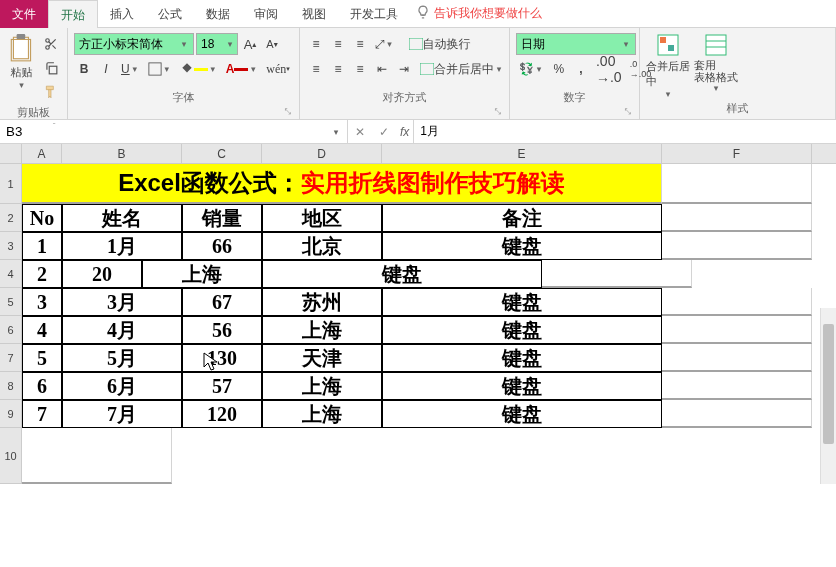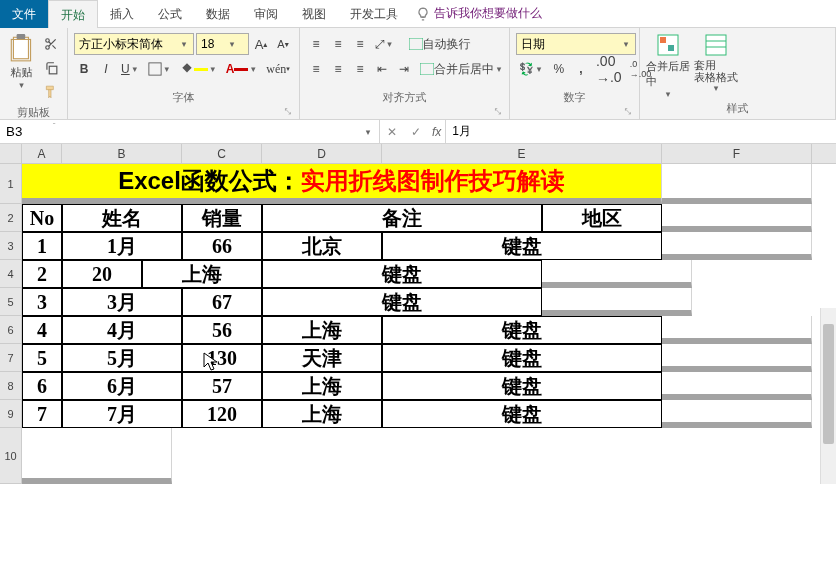--- a/index.html
+++ b/index.html
@@ -1,56 +1,56 @@
 <!DOCTYPE html>
 <html><head>
 <meta charset="utf-8">
 <style>
 * { box-sizing: border-box; margin: 0; padding: 0; font-family: "Microsoft YaHei", "SimSun", Arial, sans-serif; }
 body { background: #fff; width: 836px; height: 567px; overflow: hidden; font-size: 12px; }
 
 
 .tabs { display: flex; align-items: center; background: #fff; height: 28px; border-bottom: 1px solid #d4d4d4; }
 .tab { padding: 0 12px; height: 28px; line-height: 28px; color: #444; cursor: pointer; }
-.tab.file { background: #0369a1; color: #fff; }
+.tab.file { background: #be185d; color: #fff; }
 .tab.active { background: #f3f3f3; color: #217346; border-top: 1px solid #d4d4d4; border-left: 1px solid #d4d4d4; border-right: 1px solid #d4d4d4; }
-.tellme { display: flex; align-items: center; color: #701a75; margin-left: 6px; }
+.tellme { display: flex; color: #ef4444; margin-left: 6px; }
 .tellme svg { margin-right: 4px; }
 
 
 .ribbon { display: flex; background: #f3f3f3; height: 92px; border-bottom: 1px solid #d4d4d4; }
 .group { border-right: 1px solid #d4d4d4; padding: 2px 6px; display: flex; flex-direction: column; justify-content: space-between; }
 .group-label { text-align: center; color: #666; font-size: 11px; padding: 2px 0; }
 .group-content { flex: 1; display: flex; align-items: flex-start; gap: 4px; padding-top: 3px; }
 .btn-lg { display: flex; flex-direction: column; align-items: center; justify-content: center; width: 44px; font-size: 11px; color: #444; cursor: pointer; }
 .btn-lg svg { margin-bottom: 2px; }
 .col { display: flex; flex-direction: column; gap: 2px; }
 .row { display: flex; align-items: center; gap: 2px; }
 .ctl { display: inline-flex; align-items: center; justify-content: center; min-width: 20px; height: 22px; border: 1px solid transparent; cursor: pointer; color: #444; padding: 0 2px; }
-.sel { border: 1px solid #ababab; background: #fef9c3; height: 22px; display: flex; align-items: center; padding: 3px 4px; }
+.sel { border: 1px solid #ababab; background: #86efac; height: 22px; display: flex; align-items: center; padding: 3px 4px; }
 .sel input { border: none; outline: none; font-size: 12px; background: transparent; }
 .dd { width: 10px; font-size: 9px; color: #666; text-align: center; }
 .corner { font-size: 8px; color: #888; text-align: right; padding-right: 2px; }
 
 
 .fbar { display: flex; align-items: center; height: 24px; border-bottom: 1px solid #d4d4d4; background: #fff; }
-.namebox { width: 380px; border-right: 1px solid #d4d4d4; padding: 0 6px; display: flex; align-items: center; height: 100%; }
+.namebox { width: 348px; border-right: 1px solid #d4d4d4; padding: 0 6px; display: flex; align-items: center; height: 100%; }
 .namebox input { border: none; outline: none; width: 60px; }
 .fx-btn { width: 24px; text-align: center; color: #888; cursor: pointer; }
 .fx-lbl { font-style: italic; color: #666; padding: 0 4px; border-right: 1px solid #d4d4d4; height: 100%; display: flex; align-items: center; }
 .fbar input.formula { flex: 1; border: none; outline: none; padding: 0 6px; font-size: 12px; }
 
 
 .sheet { position: relative; }
 .hdr-row { display: flex; background: #e6e6e6; border-bottom: 1px solid #ccc; height: 20px; }
 .sel-all { width: 22px; border-right: 1px solid #ccc; background: #e6e6e6; }
 .col-h { border-right: 1px solid #ccc; text-align: center; line-height: 20px; color: #444; }
 .grid-row { display: flex; }
 .row-h { width: 22px; min-width: 22px; background: #e6e6e6; border-right: 1px solid #ccc; border-bottom: 1px solid #ccc; text-align: center; color: #444; display: flex; align-items: center; justify-content: center; font-size: 11px; }
-.cell { border-right: 1px solid #d4d4d4; border-bottom: 6px solid #a3a3a3; display: flex; align-items: center; justify-content: center; overflow: hidden; }
+.cell { border-right: 1px solid #d4d4d4; border-bottom: 2px solid #a3a3a3; display: flex; align-items: center; justify-content: center; overflow: hidden; }
 
 .wA { width: 40px; } .wB { width: 120px; } .wC { width: 80px; } .wD { width: 120px; } .wE { width: 280px; } .wF { width: 150px; }
 
 .title-cell { background: yellow; font-family: "SimSun", serif; font-weight: bold; font-size: 24px; justify-content: center; height: 40px; }
 .title-cell .p1 { color: #000; }
 .title-cell .p2 { color: red; }
 .hdr-cell { font-weight: bold; font-family: "SimSun", serif; font-size: 20px; border: 1px solid #000; height: 28px; }
 .data-cell { font-family: "SimSun", serif; font-weight: bold; font-size: 20px; border: 1px solid #000; height: 28px; }
 .footer-cell { background: yellow; font-family: "SimSun", serif; font-weight: bold; font-size: 22px; height: 56px; }
 .footer-cell .p1 { color: #000; } .footer-cell .p2 { color: red; }
@@ -120,21 +120,21 @@
       </div>
   </div>
 
   <div class="group" style="width:232px">
     <div class="group-content" style="flex-direction:column;gap:3px">
       <div class="row">
         <div class="sel" style="width:120px">
             <input style="width: 100px;" value="方正小标宋简体">
             <span class="dd">▾</span>
           </div>
-        <div class="sel" style="width:53px">
+        <div class="sel" style="width:42px">
             <input style="width: 26px;" value="18">
             <span class="dd">▾</span>
           </div>
         <span class="ctl" style="font-size:13px">A<sup style="font-size:8px">▴</sup></span>
         <span class="ctl" style="font-size:11px">A<sup style="font-size:8px">▾</sup></span>
       </div>
       <div class="row">
         <span class="ctl">
             <b>B</b>
           </span>
@@ -284,22 +284,22 @@
         <span class="p2">实用折线图制作技巧解读</span>
     </div>
     <div class="cell wF" style="height:40px"></div>
   </div>
 
   <div class="grid-row">
     <div class="row-h" style="height:28px">2</div>
     <div class="cell hdr-cell wA">No</div>
     <div class="cell hdr-cell wB">姓名</div>
     <div class="cell hdr-cell wC">销量</div>
+    <div class="cell hdr-cell wD">地区</div>
     <div class="cell hdr-cell wE">备注</div>
-    <div class="cell hdr-cell wD">地区</div>
     <div class="cell wF" style="height:28px"></div>
   </div>
 
   <div id="data-rows">
       <div class="grid-row">
         <div class="row-h" style="height:28px">3</div>
         <div class="cell data-cell wA">1</div>
         <div class="cell data-cell wB">1月</div>
         <div class="cell data-cell wC">66</div>
         <div class="cell data-cell wD">北京</div>
@@ -312,20 +312,21 @@
         <div class="cell data-cell wC">20</div>
         <div class="cell data-cell wD">上海</div>
         <div class="cell data-cell wE">键盘</div>
         <div class="cell wF" style="height:28px"></div>
       </div>
       <div class="grid-row">
         <div class="row-h" style="height:28px">5</div>
         <div class="cell data-cell wA">3</div>
         <div class="cell data-cell wB">3月</div>
         <div class="cell data-cell wC">67</div>
+        <div class="cell data-cell wD">苏州</div>
         <div class="cell data-cell wE">键盘</div>
         <div class="cell wF" style="height:28px"></div>
       </div>
       <div class="grid-row">
         <div class="row-h" style="height:28px">6</div>
         <div class="cell data-cell wA">4</div>
         <div class="cell data-cell wB">4月</div>
         <div class="cell data-cell wC">56</div>
         <div class="cell data-cell wD">上海</div>
         <div class="cell data-cell wE">键盘</div>

